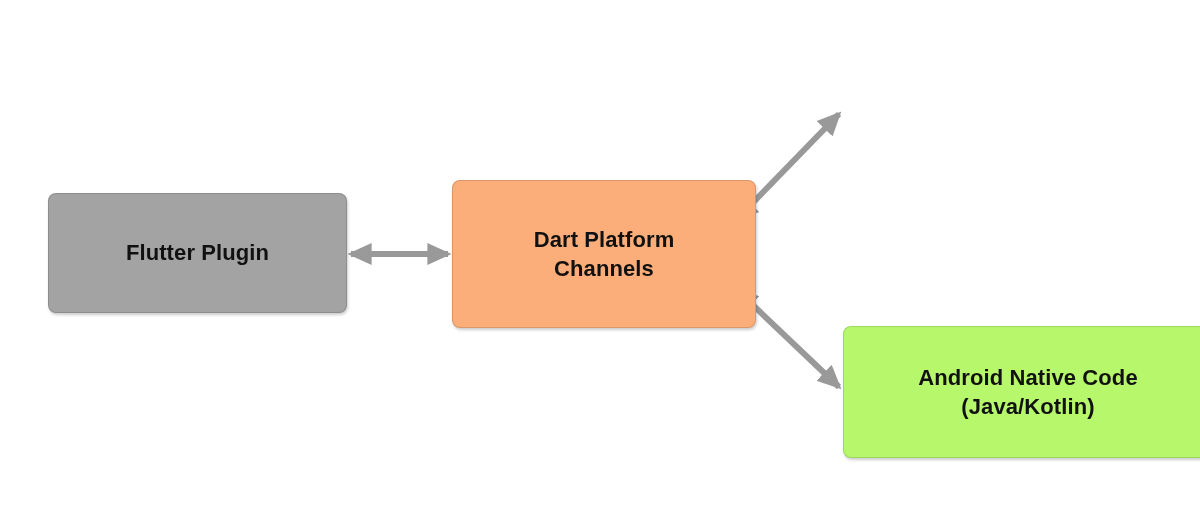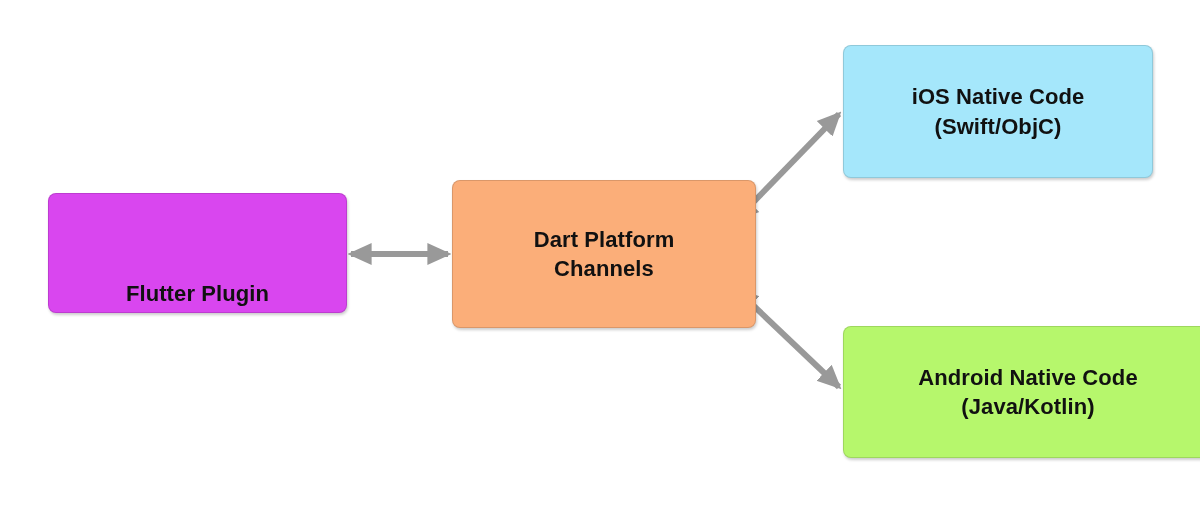--- a/index.html
+++ b/index.html
@@ -78,32 +78,28 @@
       </marker>
     </defs>
 
     <line x1="351" y1="254" x2="448" y2="254" stroke="#999999" stroke-width="6" marker-start="url(#head-start)" marker-end="url(#head-end)"></line>
 
     <line x1="737" y1="219" x2="839" y2="114" stroke="#999999" stroke-width="6" marker-start="url(#head-start)" marker-end="url(#head-end)"></line>
 
     <line x1="737" y1="290" x2="839" y2="387" stroke="#999999" stroke-width="6" marker-start="url(#head-start)" marker-end="url(#head-end)"></line>
   </svg>
 
-  <div class="node" id="node-flutter-plugin" style="background-color: #d946ef; align-items: flex-end;">
+  <div class="node" id="node-flutter-plugin" style="background-color: #a3a3a3;">
     <span class="node-label">Flutter Plugin</span>
   </div>
 
   <div class="node" id="node-dart-platform-channels" style="background-color: rgb(251, 174, 121);">
     <span class="node-label">Dart Platform
 Channels</span>
   </div>
 
-  <div class="node" id="node-ios-native-code" style="background-color: rgb(165, 231, 251);">
-    <span class="node-label">iOS Native Code
-(Swift/ObjC)</span>
-  </div>
 
   <div class="node" id="node-android-native-code" style="background-color: rgb(182, 247, 108);">
     <span class="node-label">Android Native Code
 (Java/Kotlin)</span>
   </div>
 
 </div>
 
 </body></html>

